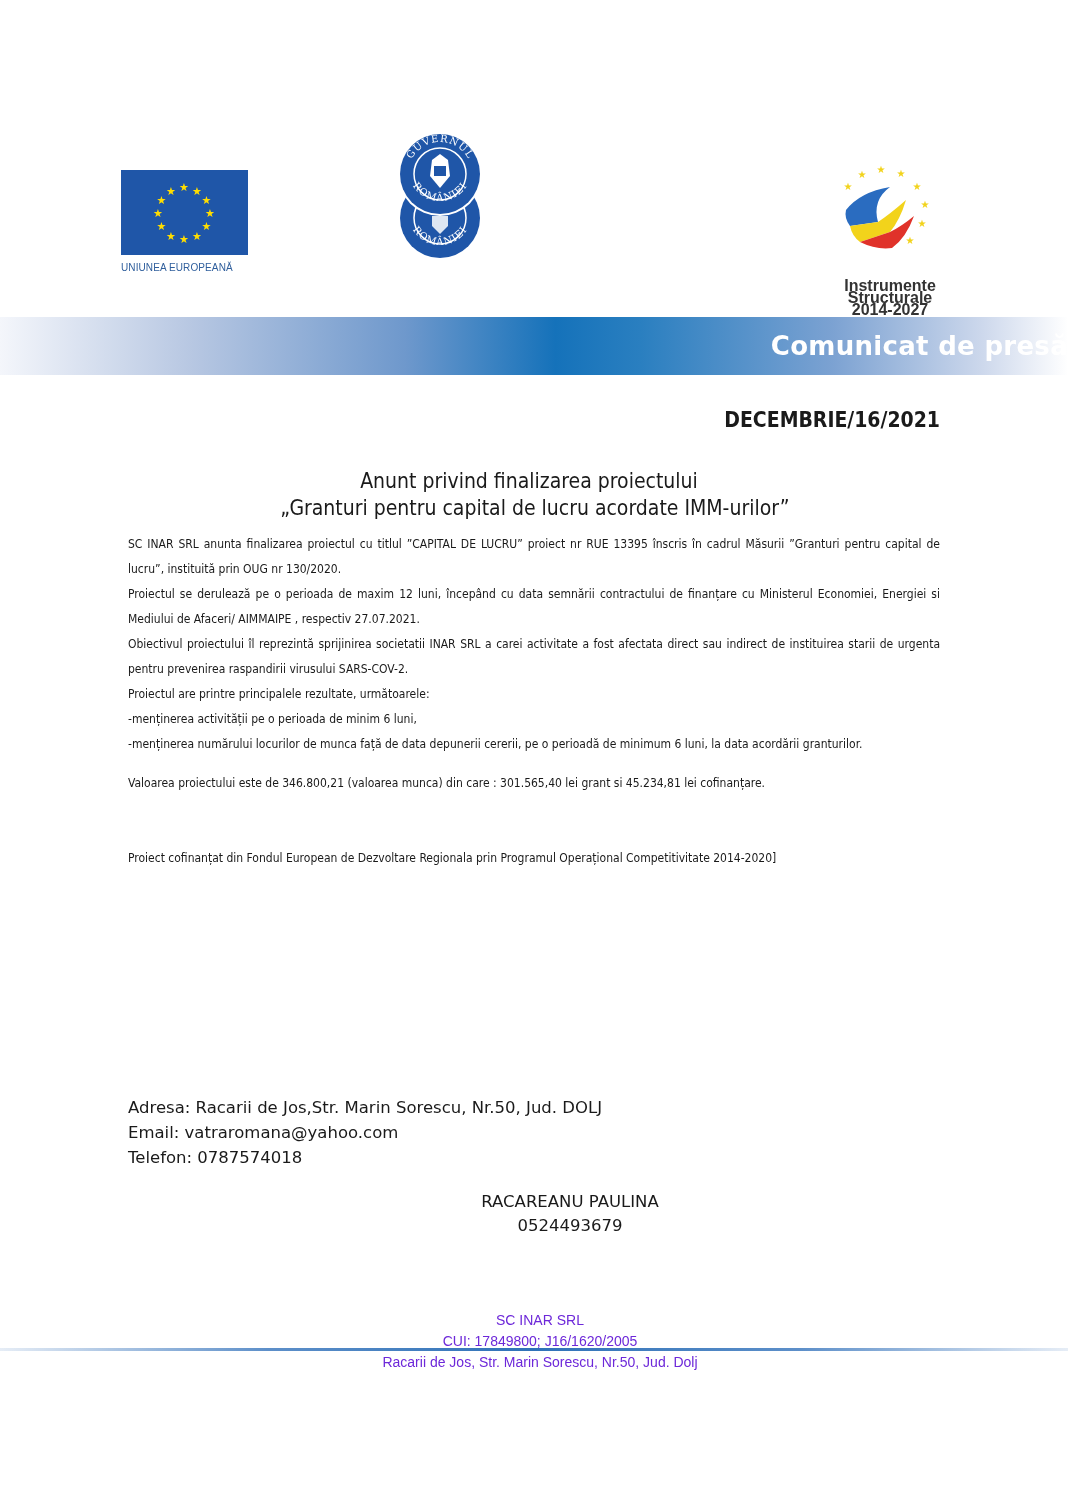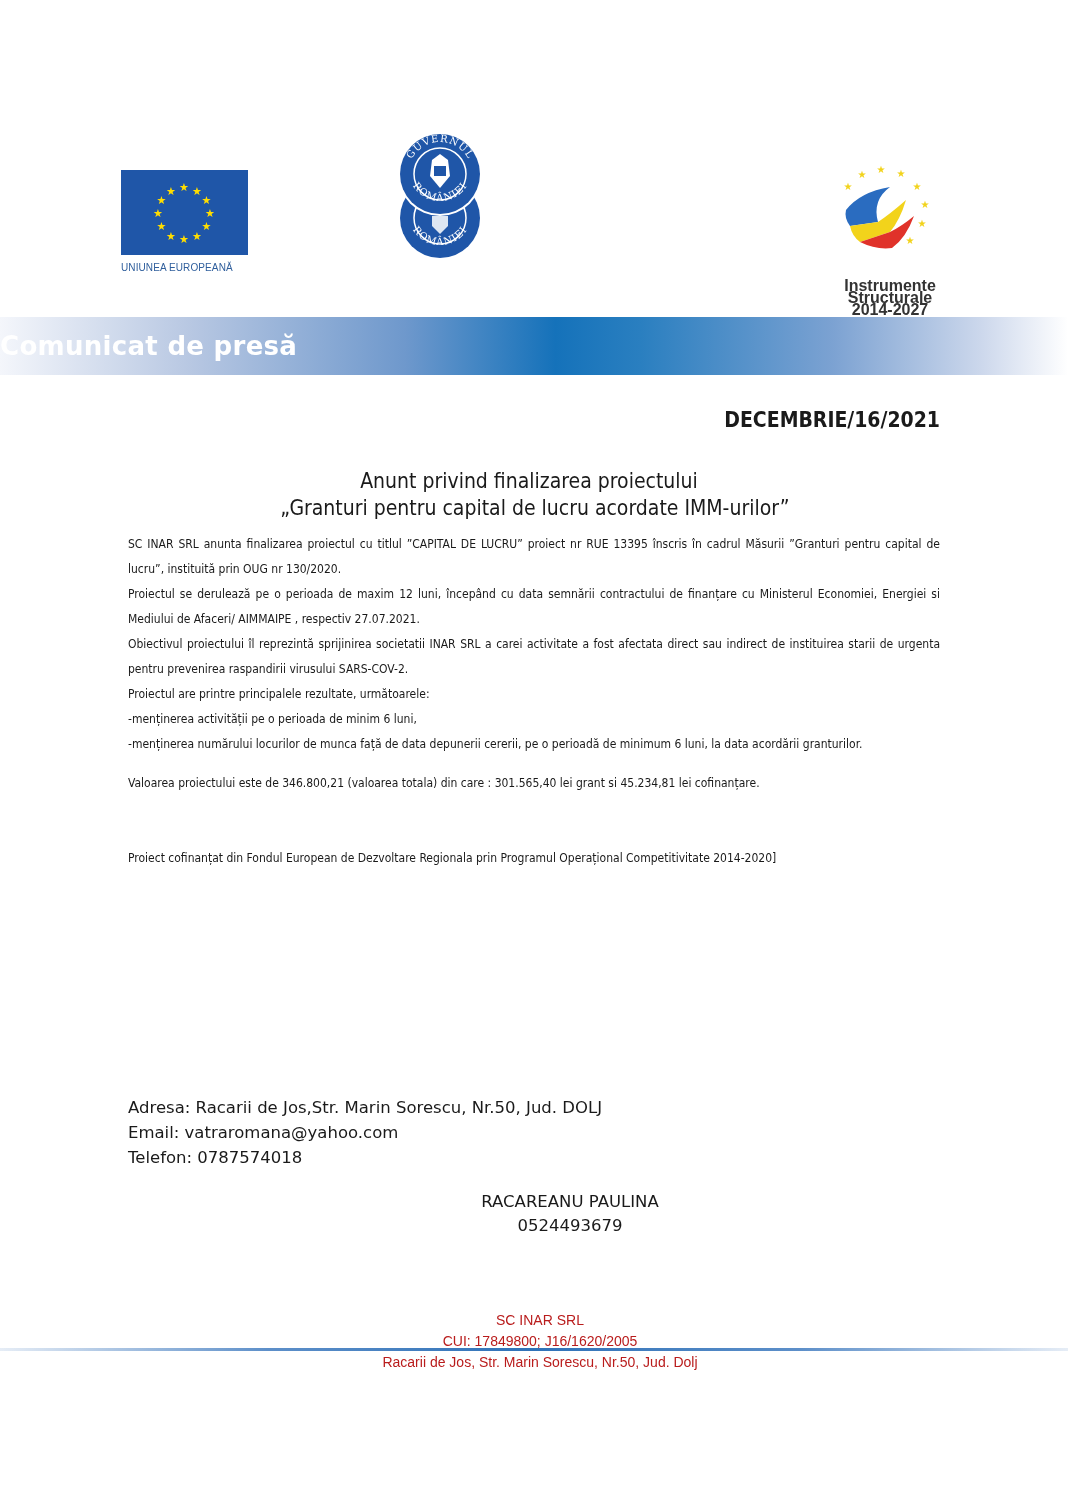--- a/index.html
+++ b/index.html
@@ -17,21 +17,21 @@
     .is-logo { left: 820px; top: 160px; width: 140px; height: 130px; }
     .is-caption { left: 800px; top: 280px; width: 180px; text-align: center; font-family: Liberation Sans, sans-serif; font-weight: bold; font-size: 16px; color: #333; line-height: 12px; }
 
     
     .banner {
       left: 0; top: 317px; width: 1068px; height: 58px;
       background: linear-gradient(to right, #f4f6fb 0%, #b7c7e2 18%, #6e98cc 38%, #1572ba 52%, #2a7fc0 60%, #7ca2d2 78%, #cdd8ec 92%, #ffffff 100%);
     }
     .banner-title {
       left: 0; top: 317px; width: 1068px; height: 58px; line-height: 58px;
-      text-align: left; color: #ffffff; font-size: 26px; font-weight: bold;
+      text-align: right; color: #ffffff; font-size: 26px; font-weight: bold;
       font-family: "DejaVu Sans", sans-serif; letter-spacing: 0.3px;
     }
 
     .date { right: 128px; top: 408px; font-size: 21px; font-weight: bold; color: #1a1a1a; }
 
     .title { left: 120px; top: 468px; width: 830px; text-align: center; font-size: 21px; line-height: 27px; color: #1a1a1a; }
     .title .l1 { display: block; padding-right: 12px; }
     .title .l2 { display: block; }
 
     .body-text {
@@ -41,21 +41,21 @@
     .body-text p { margin: 0; }
     .gap-1 { height: 14px; }
     .gap-2 { height: 50px; }
 
     .contact { left: 128px; top: 1095px; font-family: "DejaVu Sans", sans-serif; font-size: 16.5px; line-height: 25px; color: #1a1a1a; }
     .contact p { margin: 0; }
 
     .person { left: 420px; top: 1190px; width: 300px; text-align: center; font-family: "DejaVu Sans", sans-serif; font-size: 16.5px; line-height: 24px; color: #1a1a1a; }
     .person p { margin: 0; }
 
-    .footer { left: 300px; top: 1310px; width: 480px; text-align: center; font-family: "Liberation Sans", sans-serif; font-size: 14px; line-height: 21px; color: #b91c1c; }
+    .footer { left: 300px; top: 1310px; width: 480px; text-align: center; font-family: "Liberation Sans", sans-serif; font-size: 14px; line-height: 21px; color: #6d28d9; }
     .footer p { margin: 0; }
     .footer-rule {
       left: 0; top: 1348px; width: 1068px; height: 3px;
       background: linear-gradient(to right, rgba(130,165,210,0.2) 0%, #5d8fc9 25%, #2f72b8 50%, #5d8fc9 75%, rgba(130,165,210,0.2) 100%);
     }
   </style>
 </head>
 <body>
 
 <div class="abs eu-logo">
@@ -142,21 +142,21 @@
 </div>
 
 <div class="abs body-text">
   <p>SC INAR SRL anunta finalizarea proiectul cu titlul ”CAPITAL DE LUCRU” proiect  nr RUE 13395 înscris în cadrul Măsurii ”Granturi pentru capital de lucru”, instituită prin OUG nr 130/2020.</p>
   <p>Proiectul se derulează pe o perioada de maxim 12 luni, începând cu data semnării contractului de finanțare cu Ministerul Economiei, Energiei si Mediului de Afaceri/ AIMMAIPE , respectiv 27.07.2021.</p>
   <p>Obiectivul proiectului îl reprezintă sprijinirea societatii INAR SRL a carei activitate a fost afectata direct sau indirect de instituirea starii de urgenta pentru prevenirea raspandirii virusului SARS-COV-2.</p>
   <p>Proiectul are printre principalele rezultate, următoarele:</p>
   <p>-menținerea activității pe o perioada de minim 6 luni,</p>
   <p>-menținerea numărului locurilor de munca față de data depunerii cererii, pe o perioadă de minimum 6 luni, la data acordării granturilor.</p>
   <div class="gap-1"></div>
-  <p>Valoarea proiectului este de 346.800,21 (valoarea totala) din care : 301.565,40 lei grant si 45.234,81 lei cofinanțare.</p>
+  <p>Valoarea proiectului este de 346.800,21 (valoarea munca) din care : 301.565,40 lei grant si 45.234,81 lei cofinanțare.</p>
   <div class="gap-2"></div>
   <p>Proiect cofinanțat din Fondul European de Dezvoltare Regionala prin Programul Operațional Competitivitate 2014-2020]</p>
 </div>
 
 <div class="abs contact">
   <p>Adresa: Racarii de Jos,Str. Marin Sorescu, Nr.50, Jud. DOLJ</p>
   <p>Email: vatraromana@yahoo.com</p>
   <p>Telefon: 0787574018</p>
 </div>
 

